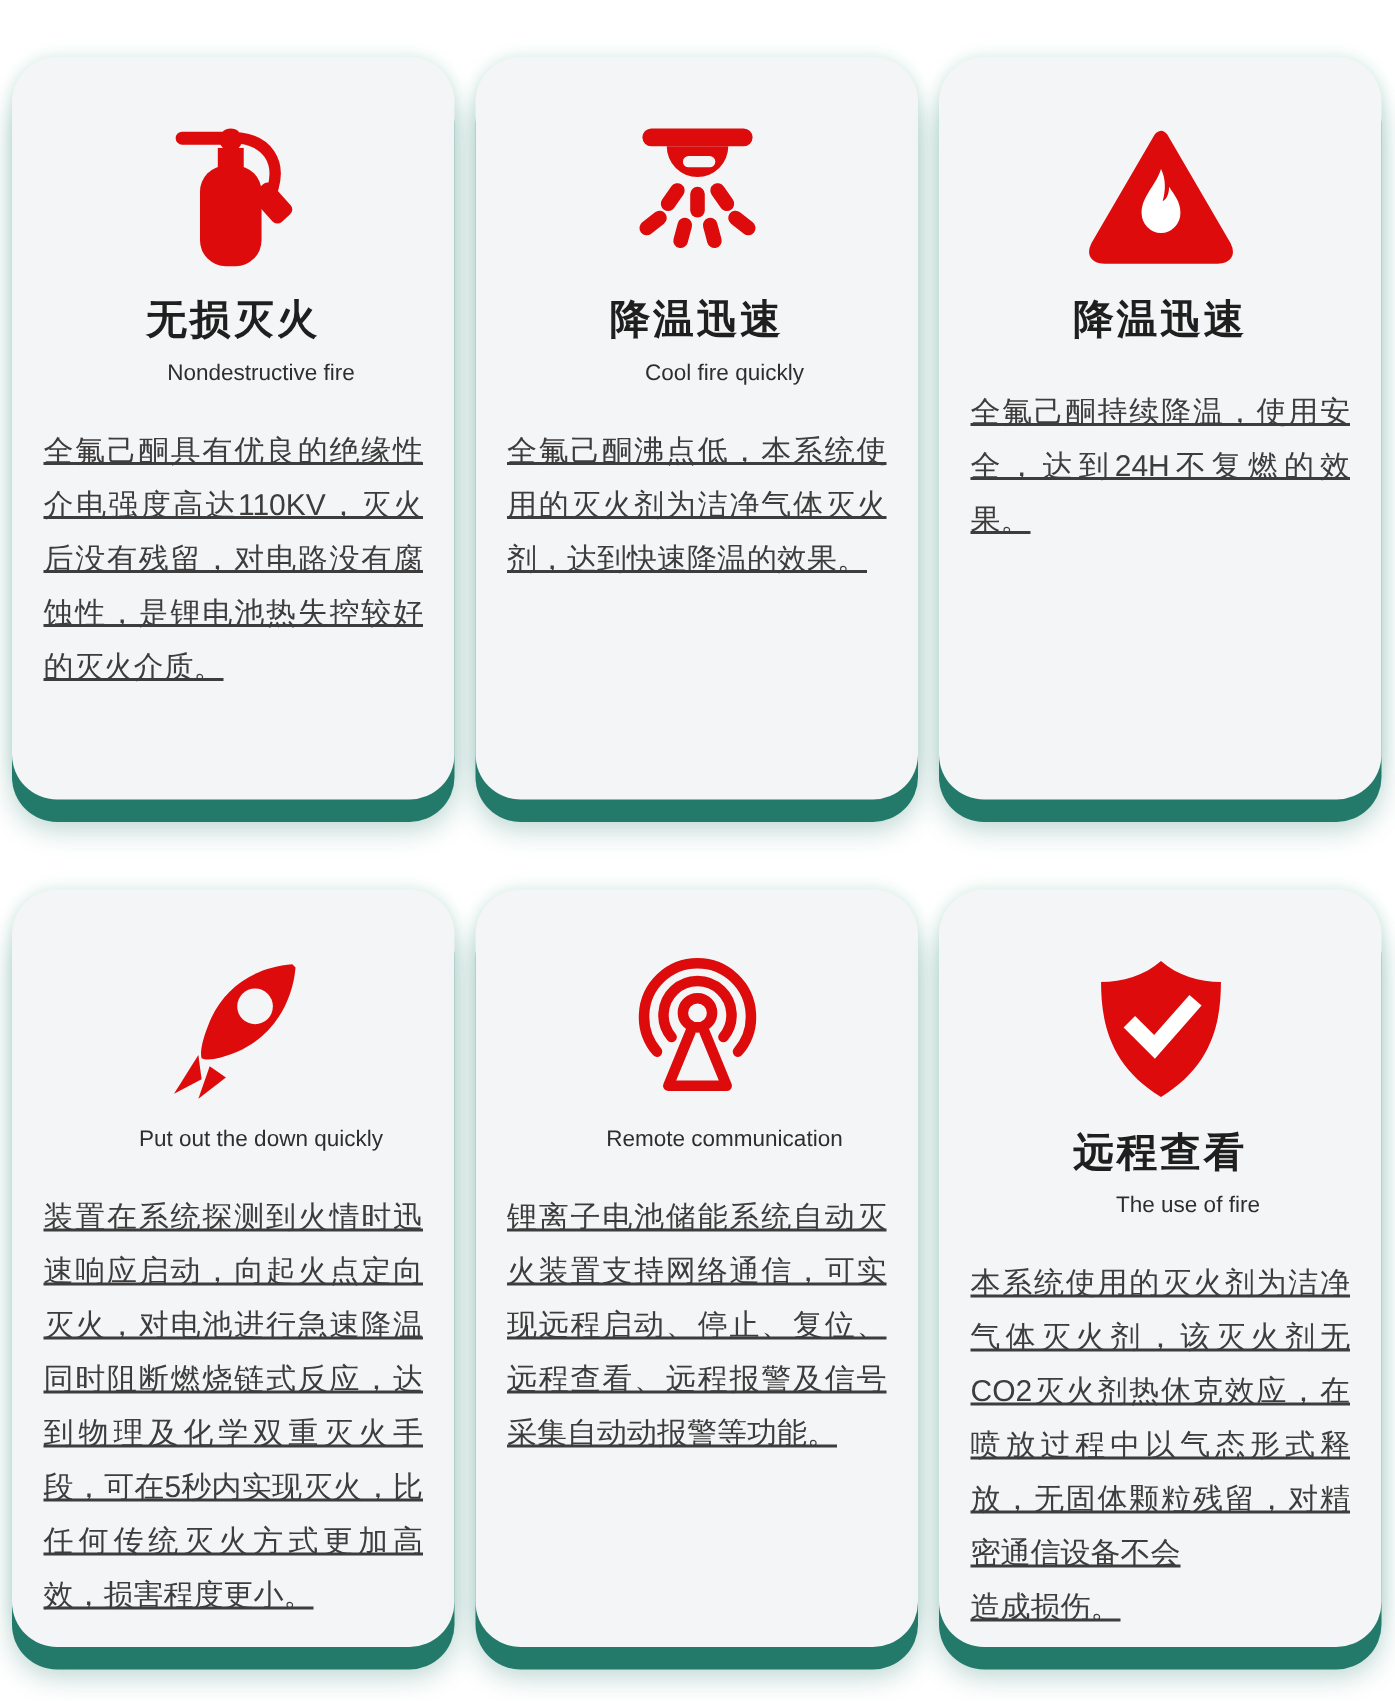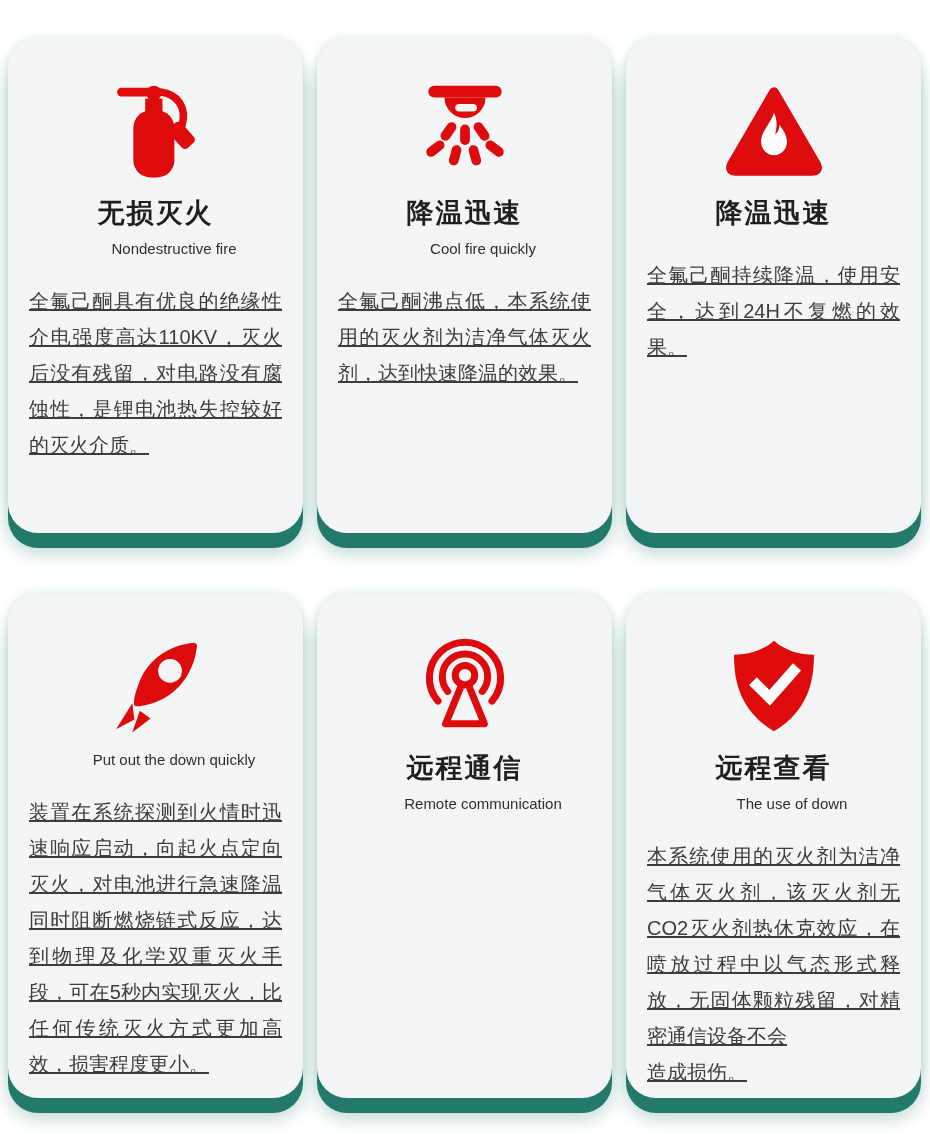--- a/index.html
+++ b/index.html
@@ -136,30 +136,30 @@
 
   <div class="card row2">
     <div class="icon-box">
       <svg viewBox="0 0 100 100" fill="none" stroke="currentColor" stroke-width="6.5" aria-hidden="true">
         <circle cx="50" cy="40" r="9"></circle>
         <path d="M34 55 A21 21 0 1 1 66 55" stroke-linecap="round"></path>
         <path d="M25 64 A33 33 0 1 1 75 64" stroke-linecap="round"></path>
         <path d="M46 51 L32 85 L68 85 L54 51" stroke-linejoin="round"></path>
       </svg>
     </div>
-    <h2 class="title">远程通信</h2>
     <div class="subtitle">Remote communication</div>
+    <p class="body">锂离子电池储能系统自动灭火装置支持网络通信，可实现远程启动、停止、复位、远程查看、远程报警及信号采集自动动报警等功能。</p>
   </div>
 
   <div class="card row2">
     <div class="icon-box">
       <svg viewBox="0 0 100 100" fill="currentColor" aria-hidden="true">
         <path d="M50 8 C60 17 74 21 87 21 C87 47 81 73 50 92 C19 73 13 47 13 21 C26 21 40 17 50 8 Z"></path>
         <path d="M34 49 L46 61 L68 36" fill="none" stroke="#ffffff" stroke-width="10" stroke-linecap="square" stroke-linejoin="miter"></path>
       </svg>
     </div>
     <h2 class="title">远程查看</h2>
-    <div class="subtitle">The use of down</div>
+    <div class="subtitle">The use of fire</div>
     <p class="body">本系统使用的灭火剂为洁净气体灭火剂，该灭火剂无CO2灭火剂热休克效应，在喷放过程中以气态形式释放，无固体颗粒残留，对精密通信设备不会
 造成损伤。</p>
   </div>
 
 </div>
 
 </body></html>

